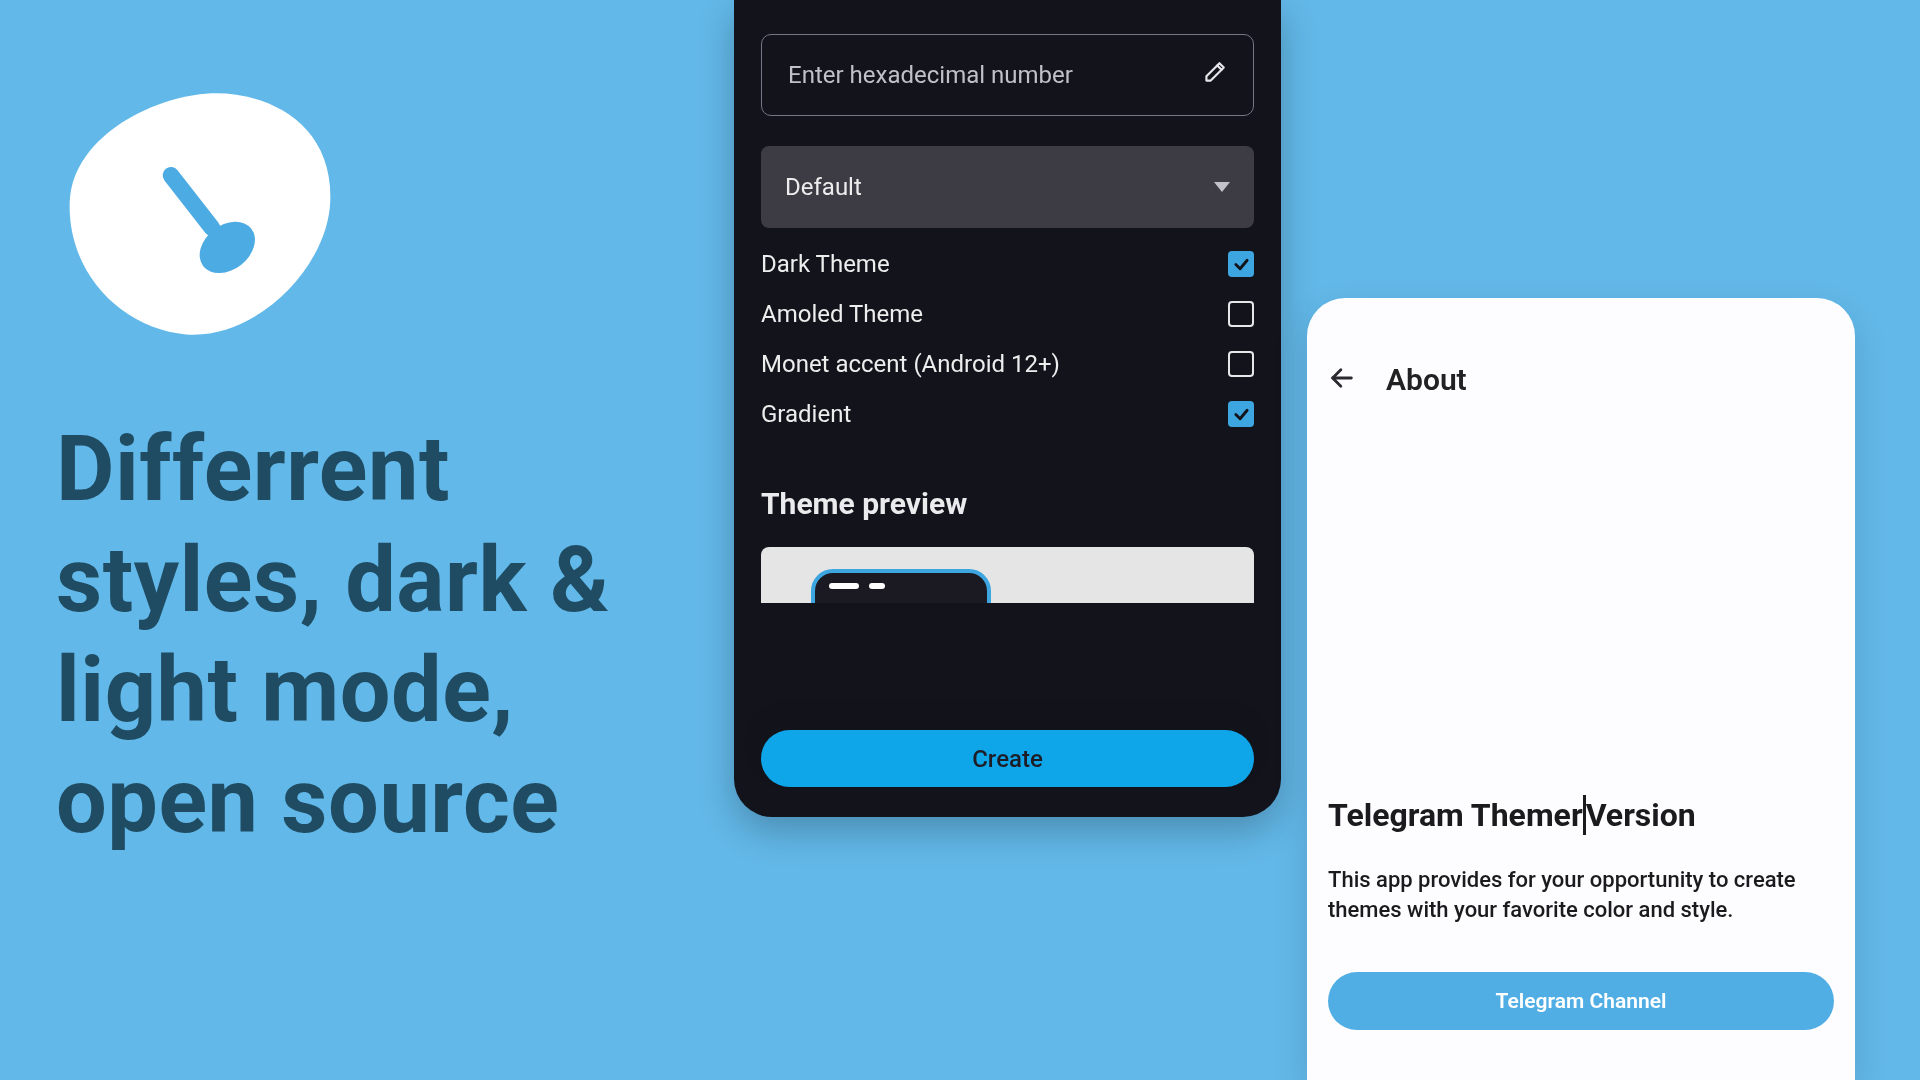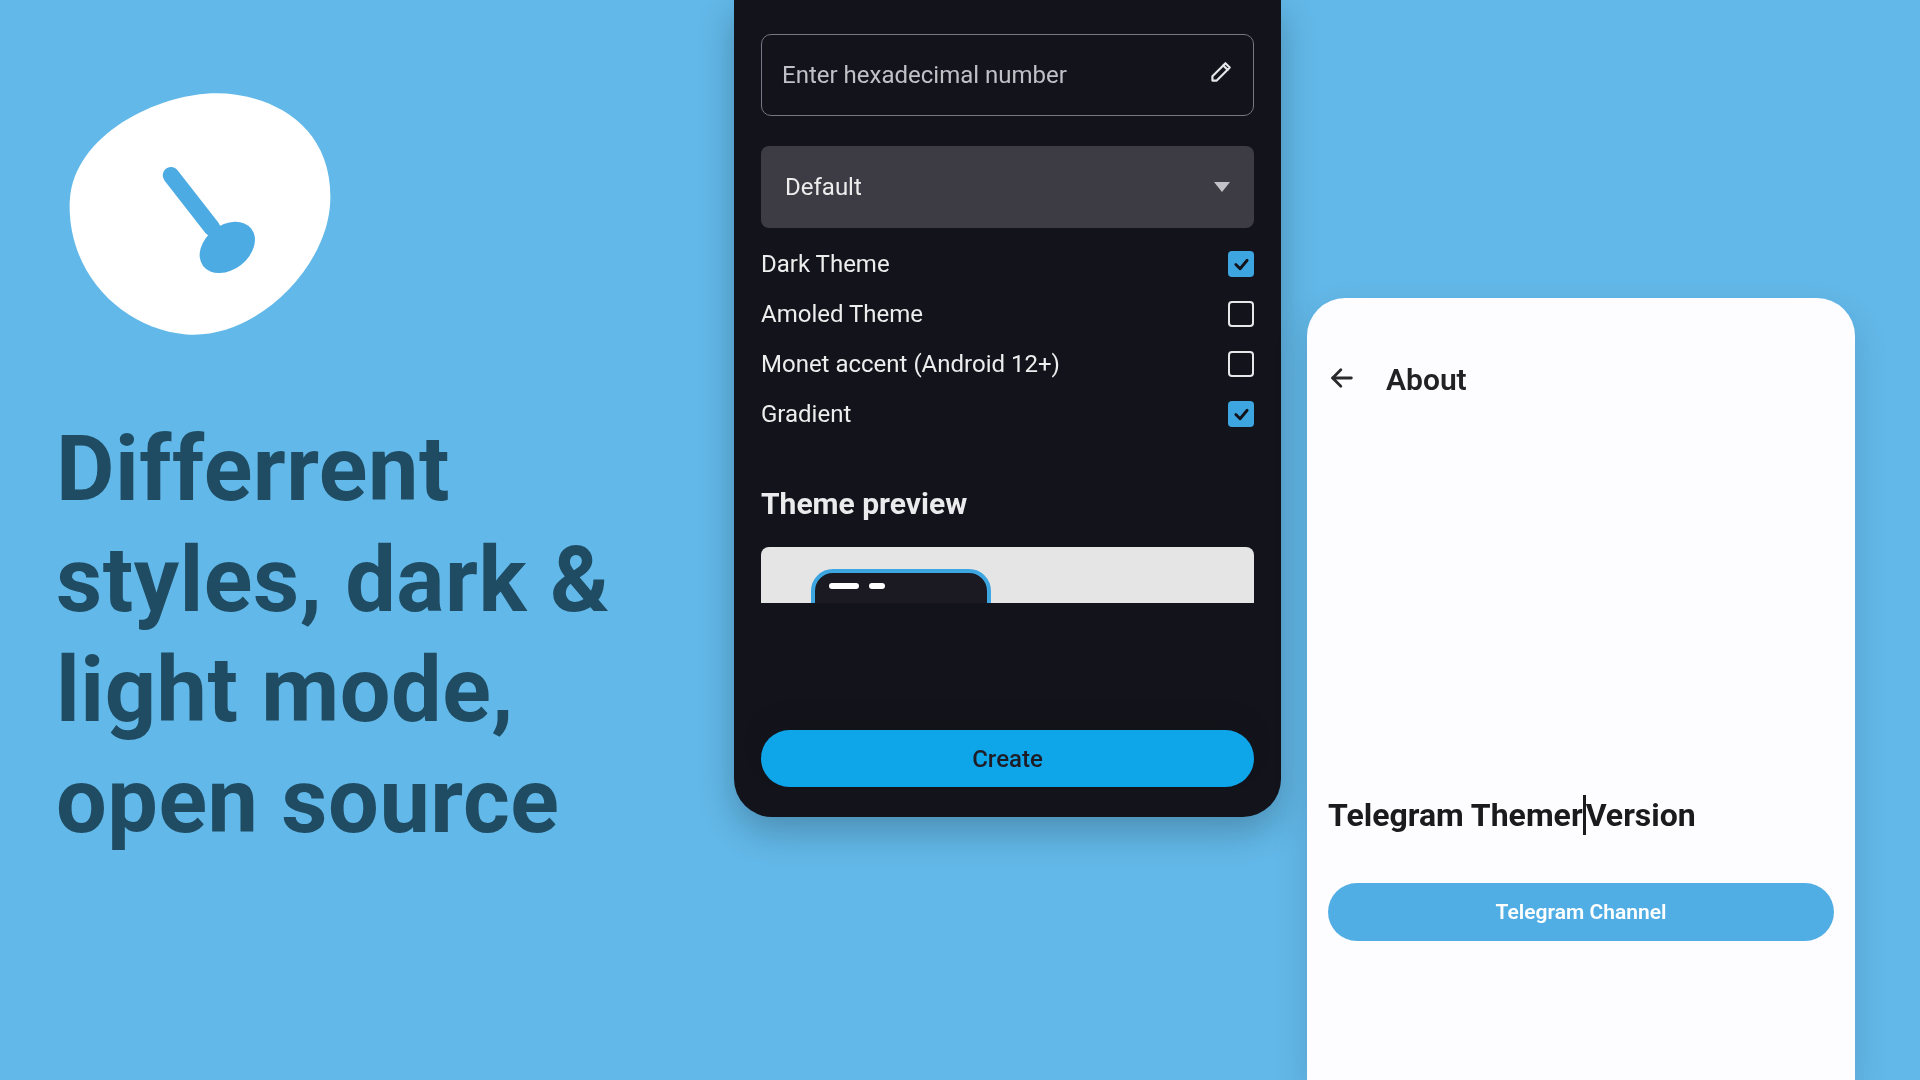--- a/index.html
+++ b/index.html
@@ -32,21 +32,21 @@
   }
 
   .hex-input {
     width: 100%;
     height: 82px;
     border: 1px solid #767684;
     border-radius: 10px;
     background: transparent;
     display: flex;
     align-items: center;
-    padding: 0 20px;
+    padding: 0 26px;
     justify-content: space-between;
   }
   .hex-input .ph { color: #C1C0C7; font-size: 24px; }
   .eyedrop svg { width: 26px; height: 26px; }
 
   .sec-title {
     color: #EBEBED;
     font-size: 30px;
     font-weight: 700;
     margin-top: 50px;
@@ -264,19 +264,20 @@
     </span>
     <span class="about-title">About</span>
   </div>
 
   <div class="app-name-row">
     <span>Telegram Themer</span>
     <span class="vbar"></span>
     <span>Version</span>
   </div>
 
+  <div class="app-desc">This app provides for your opportunity to create themes with your favorite color and style.</div>
 
   <div class="btn-row">
     <div class="pill-btn">
       <span>Telegram Channel</span>
     </div>
   </div>
 </div>
 
 </body></html>

